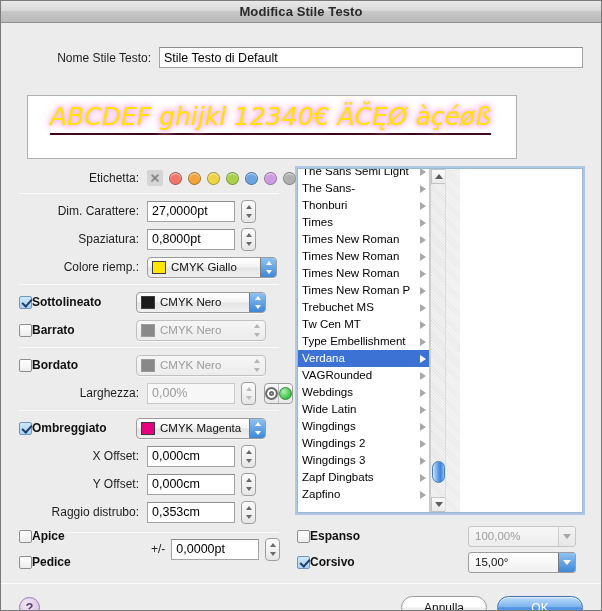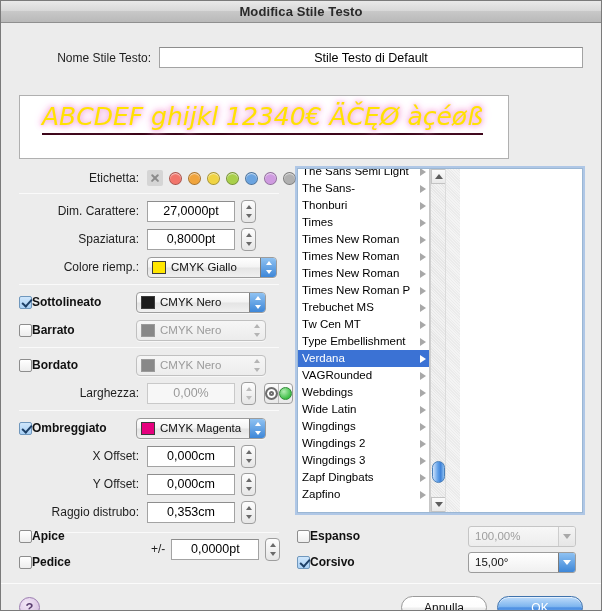--- a/index.html
+++ b/index.html
@@ -48,27 +48,26 @@
   }
   .textinput {
     font-family: "Liberation Sans", sans-serif;
     font-size: 12.5px; color: #000;
     background: #fff;
     border: 1px solid #a3a3a3;
     border-top-color: #8d8d8d;
     height: 21px; line-height: 19px;
     padding: 0 4px;
     outline: none;
-    text-align: center;
   }
   #name-field { flex: 1; }
 
   
   .preview {
-    position: absolute; left: 18px; top: 72px;
+    position: absolute; left: 26px; top: 72px;
     width: 490px; height: 64px;
     background: #fff;
     border: 1px solid #b0b0b0;
     overflow: hidden;
   }
   .preview-text {
     position: absolute;
     left: 22px; top: 6px;
     font-family: "DejaVu Sans", sans-serif;
     font-size: 25px;

